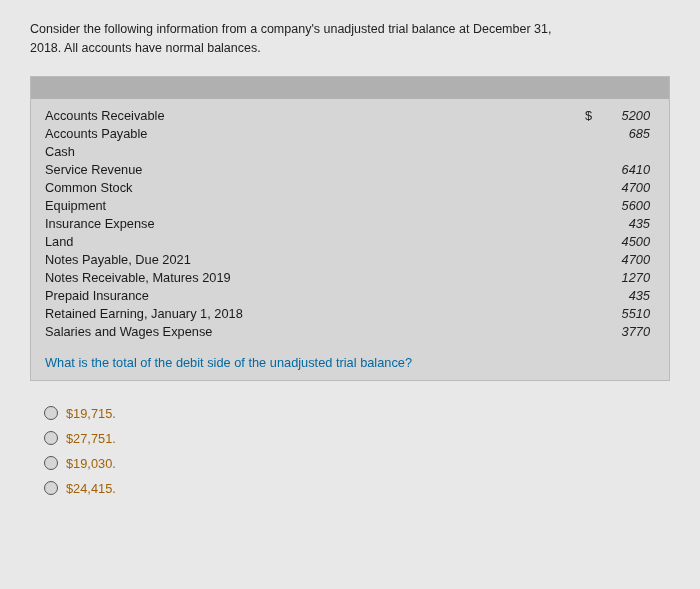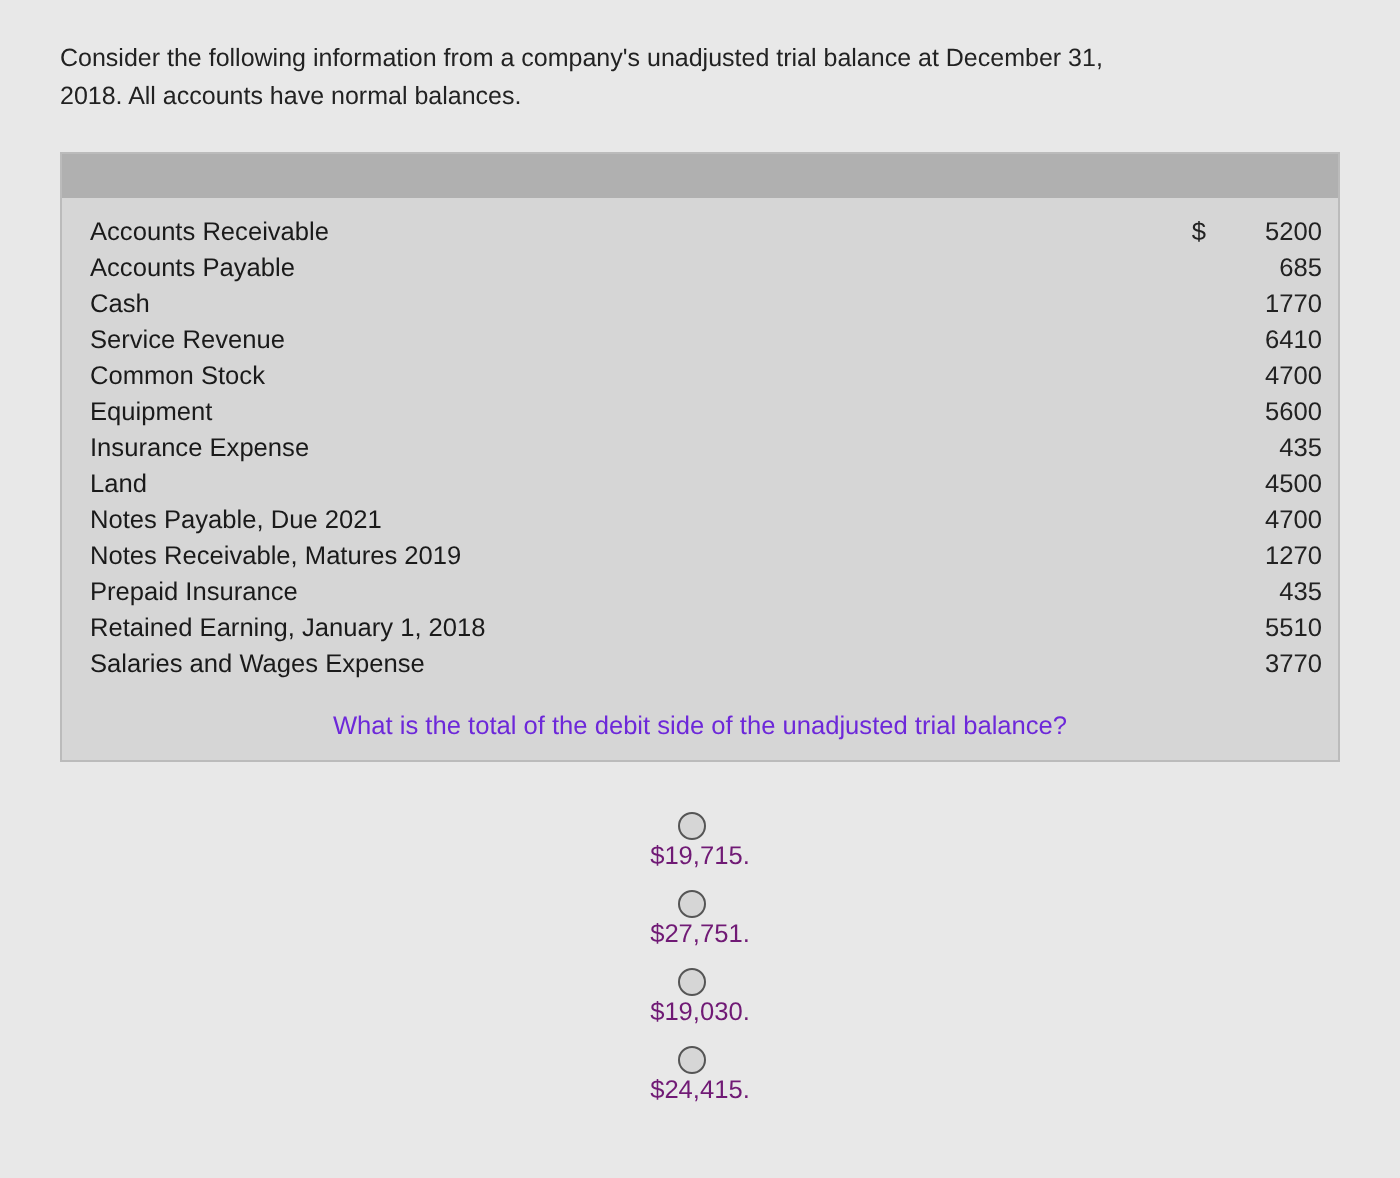--- a/index.html
+++ b/index.html
@@ -40,21 +40,21 @@
     }
 
     .table-header {
       background-color: #b0b0b0;
       height: 22px;
       width: 100%;
     }
 
     .accounts-table {
       width: 100%;
-      padding: 8px 8px 10px 14px;
+      padding: 8px 19px 10px 14px;
     }
 
     .account-row {
       display: flex;
       justify-content: space-between;
       align-items: center;
       padding: 1.5px 0;
       font-size: 12.8px;
     }
 
@@ -71,40 +71,39 @@
     }
 
     .dollar-sign {
       margin-right: 8px;
       font-size: 12.8px;
     }
 
     .account-value {
       text-align: right;
       min-width: 50px;
+      font-style: italic;
     }
 
     .question-text {
       font-size: 12.8px;
-      color: #6d28d9;
+      color: #0369a1;
       padding: 4px 14px 10px 14px;
-      text-align: center;
     }
 
     .options-section {
       padding: 6px 14px 4px 14px;
     }
 
     .option-row {
       display: flex;
       align-items: center;
       padding: 5px 0;
       font-size: 12.8px;
-      color: #701a75;
-      flex-direction: column;
+      color: #a16207;
     }
 
     .radio-circle {
       width: 14px;
       height: 14px;
       border-radius: 50%;
       border: 1.5px solid #555;
       background-color: #d6d6d6;
       margin-right: 8px;
       flex-shrink: 0;
@@ -133,24 +132,20 @@
         </div>
         <div class="account-row">
           <span class="account-name">Accounts Payable</span>
           <div class="account-value-area">
             <span style="min-width: 16px;"></span>
             <span class="account-value">685</span>
           </div>
         </div>
         <div class="account-row">
           <span class="account-name">Cash</span>
-          <div class="account-value-area">
-            <span style="min-width: 16px;"></span>
-            <span class="account-value">1770</span>
-          </div>
         </div>
         <div class="account-row">
           <span class="account-name">Service Revenue</span>
           <div class="account-value-area">
             <span style="min-width: 16px;"></span>
             <span class="account-value">6410</span>
           </div>
         </div>
         <div class="account-row">
           <span class="account-name">Common Stock</span>

